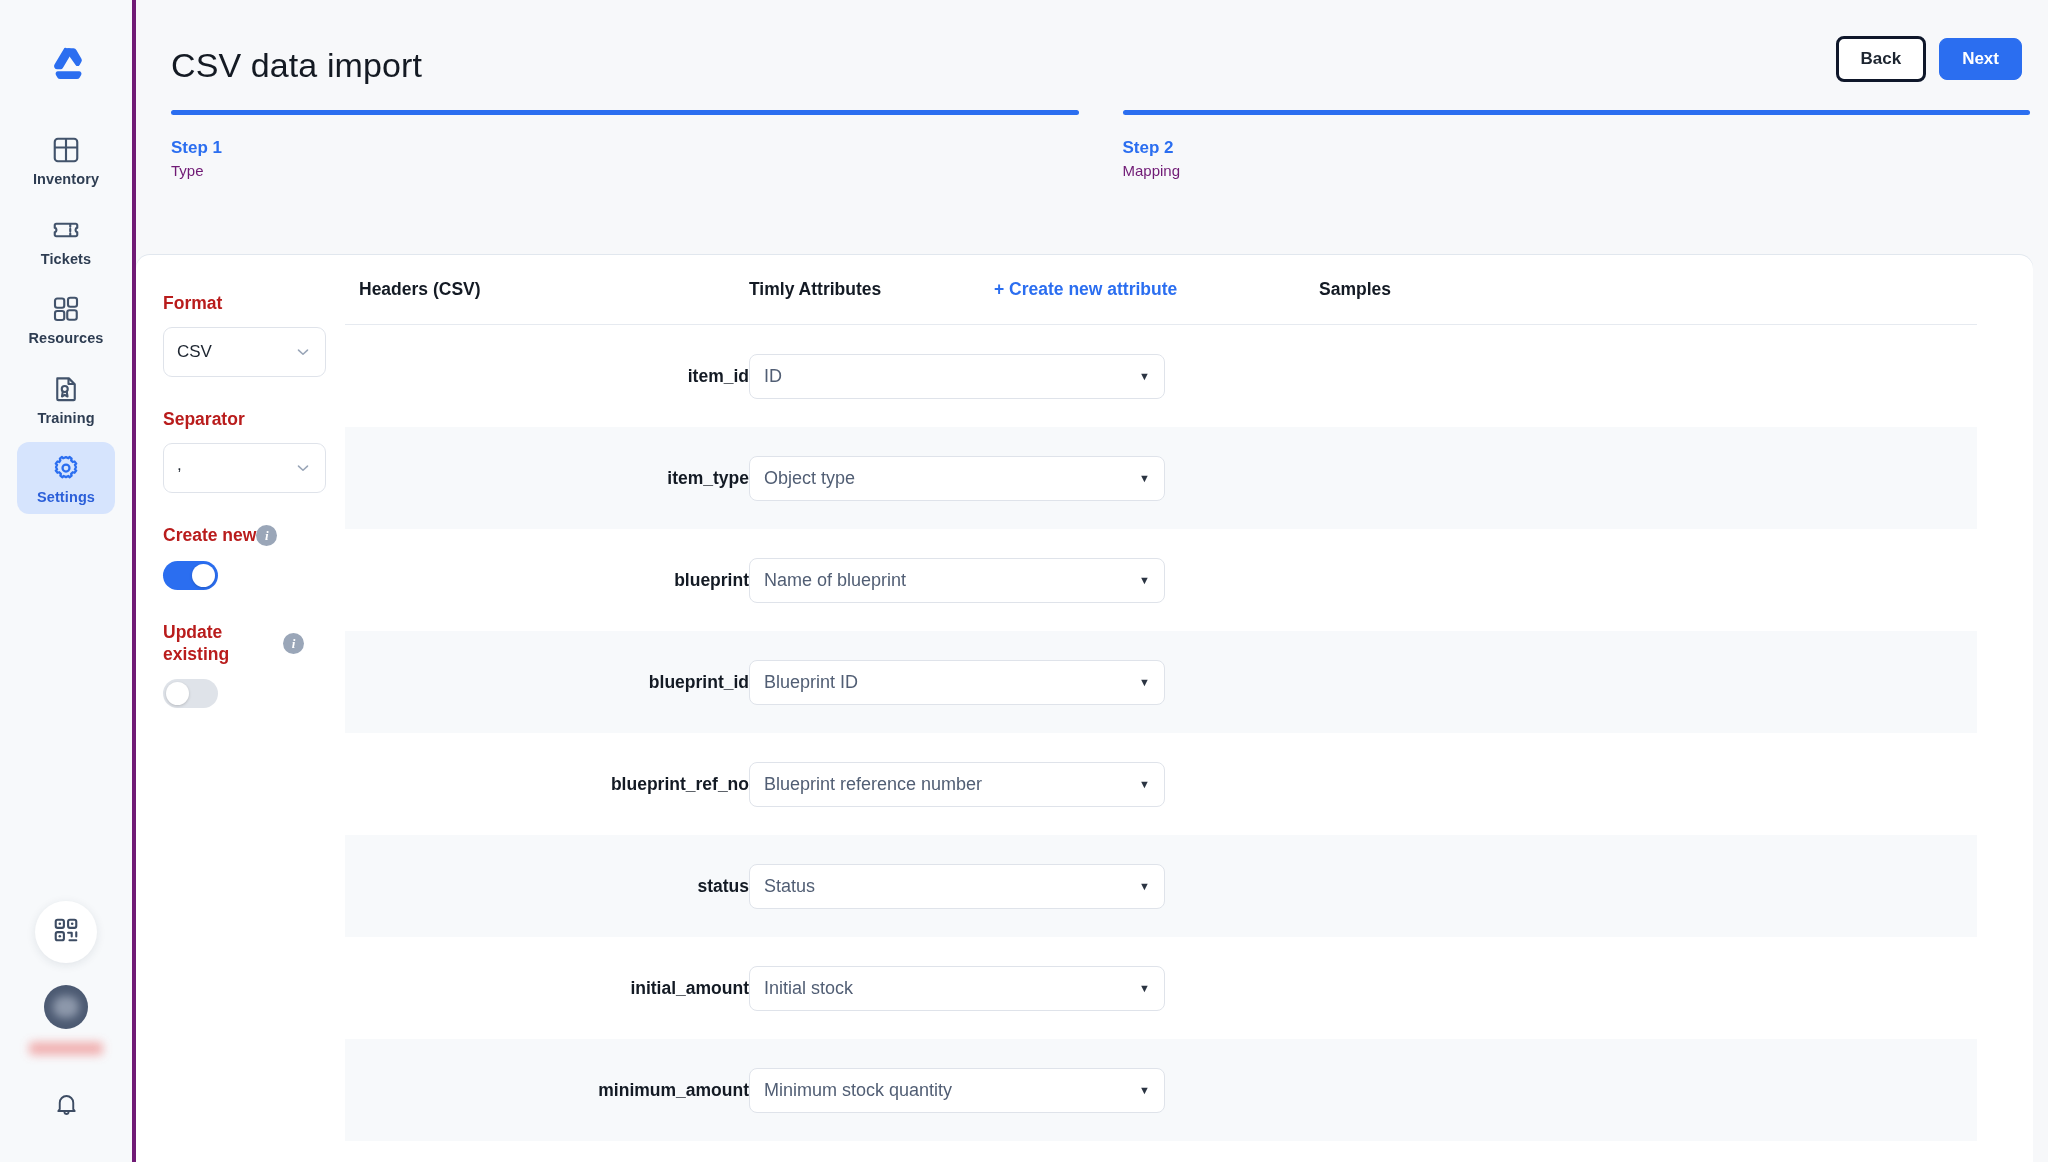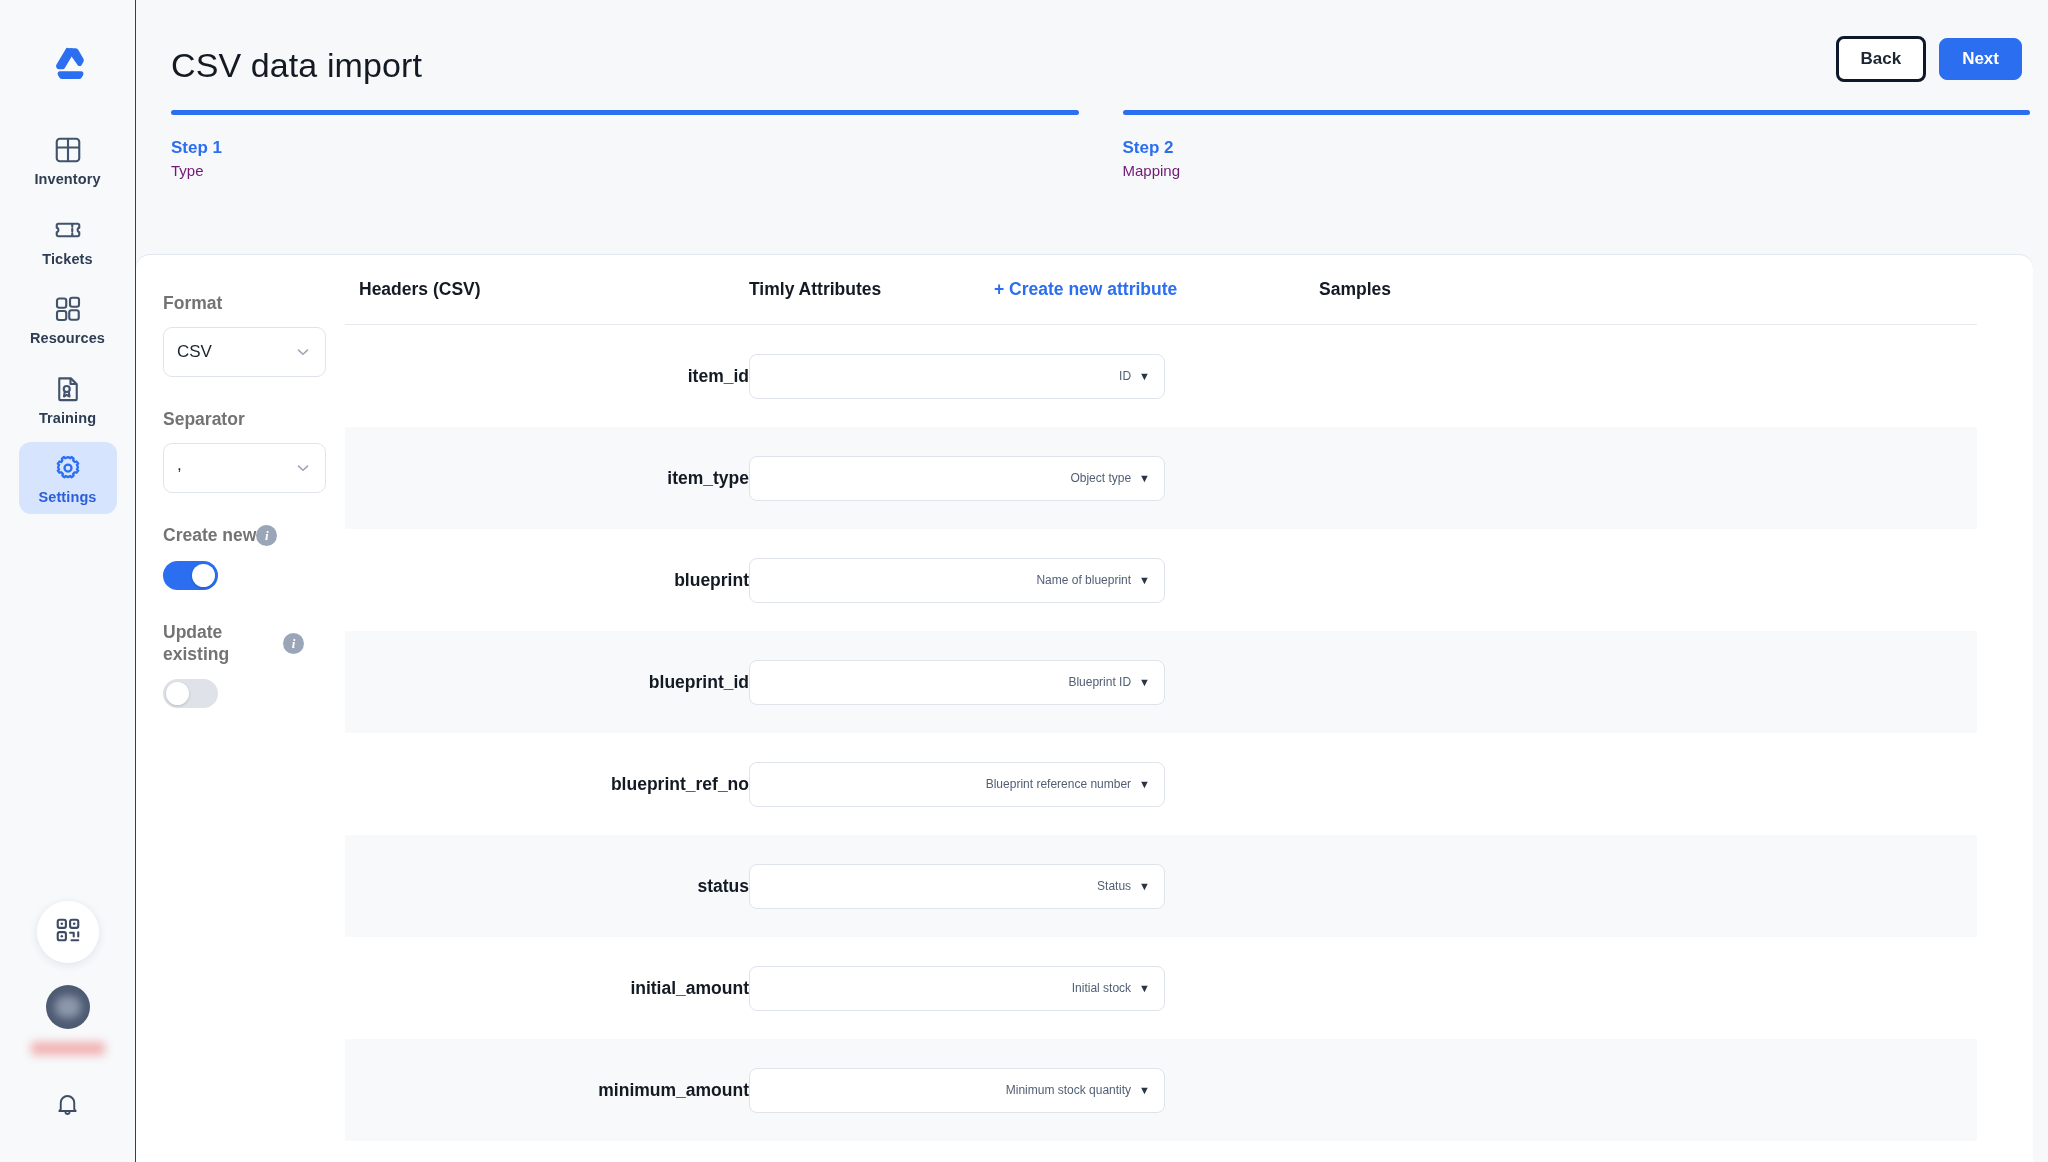--- a/index.html
+++ b/index.html
@@ -8,21 +8,21 @@
     background: #f7f8fa;
     font-family: "Liberation Sans", sans-serif;
     overflow: hidden;
   }
   #app { position: relative; width: 2048px; height: 1162px; display: flex; }
 
   
   .sidebar {
     width: 136px; height: 1162px;
     background: #f7f9fb;
-    border-right: 1px solid #701a75;
+    border-right: 4px solid #701a75;
     display: flex; flex-direction: column; align-items: center;
     flex: 0 0 136px;
   }
   .logo-wrap { margin-top: 40px; margin-bottom: 38px; width: 46px; height: 46px; }
   .nav-list { display: flex; flex-direction: column; align-items: center; gap: 8px; width: 100%; }
   .nav-item {
     width: 98px; padding: 11px 0 9px;
     display: flex; flex-direction: column; align-items: center; gap: 7px;
     border-radius: 12px; cursor: pointer;
   }
@@ -97,21 +97,21 @@
     position: absolute; left: 0px; right: 15px; top: 255px; bottom: 0;
     background: #ffffff;
     border-top-left-radius: 14px; border-top-right-radius: 14px;
     box-shadow: 0 -1px 0 rgba(222,228,236,.9);
     display: flex; overflow: hidden;
   }
 
   
   .opts { width: 195px; flex: 0 0 195px; padding: 38px 0 0 27px; }
   .opt-label {
-    font-size: 17.5px; font-weight: 700; color: #737373; line-height: 1.25;
+    font-size: 17.5px; font-weight: 700; color: #b91c1c; line-height: 1.25;
   }
   .select-box {
     margin-top: 12px; width: 163px; height: 50px;
     border: 1px solid #dfe3ea; border-radius: 9px; background: #fff;
     display: flex; align-items: center; padding: 0 13px; cursor: pointer;
   }
   .select-val { font-size: 17px; color: #1d2530; flex: 1 1 auto; }
   .select-val.comma { font-size: 17px; position: relative; top: -3px; }
   .chev { width: 18px; height: 18px; flex: 0 0 18px; }
   .opt-group { margin-top: 32px; }
@@ -159,22 +159,22 @@
   .cell-header {
     width: 390px; flex: 0 0 390px;
     font-size: 17.5px; font-weight: 700; color: #131a24; text-align: right;
   }
   .map-select {
     width: 416px; flex: 0 0 416px; height: 45px;
     border: 1px solid #dfe3ea; border-radius: 8px; background: #fff;
     display: flex; align-items: center; padding: 0 14px; cursor: pointer;
   }
   .map-val {
-    font-size: 12px; color: #515e74; flex: 1 1 auto;
-    white-space: nowrap; overflow: hidden; text-overflow: ellipsis; text-align: right;
+    font-size: 18px; color: #515e74; flex: 1 1 auto;
+    white-space: nowrap; overflow: hidden; text-overflow: ellipsis;
   }
   .caret { font-size: 11px; color: #2b3442; line-height: 1; margin-left: 8px; }
   .cell-sample { flex: 1 1 auto; }
 </style>
 </head>
 <body>
 
 <div id="app">
 
   <aside class="sidebar">

